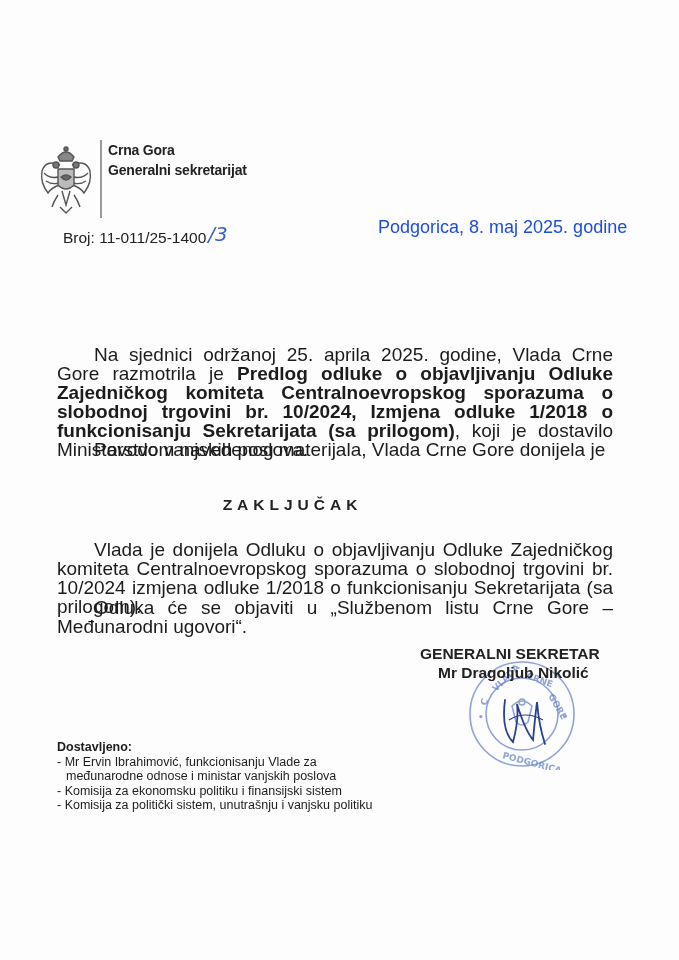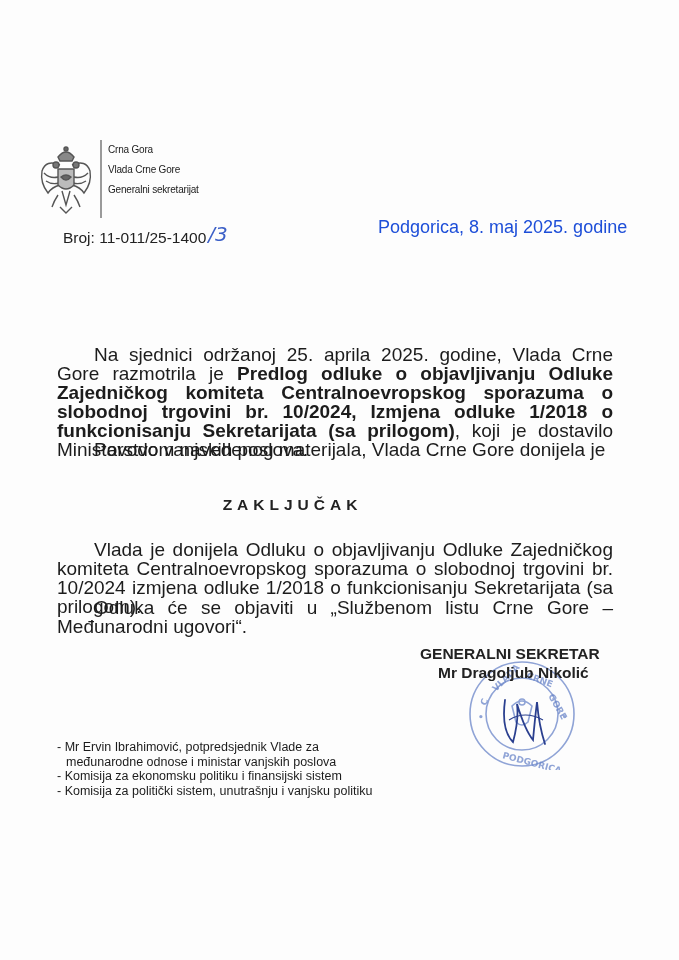--- a/index.html
+++ b/index.html
@@ -9,21 +9,21 @@
       position: relative;
       overflow: hidden;
       font-family: "Liberation Sans", sans-serif;
       color: #1a1a1a;
     }
     .abs { position: absolute; }
 
     
     .coat { left: 38px; top: 143px; width: 56px; height: 78px; }
     .hdr-rule { left: 100px; top: 140px; width: 2px; height: 78px; background: #9a9a9a; }
-    .hdr-lines { left: 108px; top: 140px; font-size: 10px; line-height: 20px; font-weight: 400; color: #222; letter-spacing: -0.2px; }
+    .hdr-lines { left: 108px; top: 140px; font-size: 14px; line-height: 20px; font-weight: 700; color: #222; letter-spacing: -0.2px; }
     .hdr-lines div { white-space: nowrap; }
 
     .broj { left: 40px; top: 224px; font-size: 15.5px; color: #222; white-space: nowrap; margin-left: 23px; }
     .broj-hand { font-family: "DejaVu Sans", sans-serif; color: #3b5fc7; font-size: 20px; font-style: italic; margin-left: 2px; position: relative; top: -2px; }
     .place-date { left: 378px; top: 217px; font-size: 18px; color: #1d4ed8; white-space: nowrap; }
 
     
     .para { left: 57px; width: 556px; font-size: 19px; line-height: 19px; color: #1c1c1c; text-align: justify; }
     .indent { text-indent: 37px; }
     .p1 { top: 345px; }
@@ -70,21 +70,20 @@
 
       <path d="M24 48 L28 62 L32 48"></path>
       <path d="M20 52 Q16 58 14 64 M36 52 Q40 58 42 64"></path>
       <path d="M22 64 L28 70 L34 64"></path>
     </g>
   </svg>
 </div>
 <div class="abs hdr-rule"></div>
 <div class="abs hdr-lines">
   <div>Crna Gora</div>
-  <div>Vlada Crne Gore</div>
   <div>Generalni sekretarijat</div>
 </div>
 
 <div class="abs broj">
   <span>Broj: 11-011/25-1400</span><span class="broj-hand">/3</span>
 </div>
 <div class="abs place-date">Podgorica, 8. maj 2025. godine</div>
 
 <div class="abs para indent p1">
   <span>Na sjednici održanoj 25. aprila 2025. godine, Vlada Crne Gore razmotrila je </span><span class="b">Predlog odluke o objavljivanju Odluke Zajedničkog komiteta Centralnoevropskog sporazuma o slobodnoj trgovini br. 10/2024, Izmjena odluke 1/2018 o funkcionisanju Sekretarijata (sa prilogom)</span><span>, koji je dostavilo Ministarstvo vanjskih poslova.</span>
@@ -118,17 +117,18 @@
 <div class="abs sig-title">GENERALNI SEKRETAR</div>
 <div class="abs sig-name">Mr Dragoljub Nikolić</div>
 <div class="abs signature">
   <svg viewBox="0 0 70 60" width="70" height="60">
     <path d="M10 10 Q6 40 18 52 Q24 30 22 14 Q30 40 38 50 Q40 28 42 12 Q44 36 50 54" fill="none" stroke="#2a3f8f" stroke-width="1.8" stroke-linecap="round"></path>
     <path d="M14 30 Q30 20 48 30" fill="none" stroke="#2a3f8f" stroke-width="1.2"></path>
   </svg>
 </div>
 
 <div class="abs dost">
-  <div>- Mr Ervin Ibrahimović, potpredsjednik Vlade za</div>
+  <div class="h">Dostavljeno:</div>
+  <div>- Mr Ervin Ibrahimović, funkcionisanju Vlade za</div>
   <div class="cont">međunarodne odnose i ministar vanjskih poslova</div>
   <div>- Komisija za ekonomsku politiku i finansijski sistem</div>
   <div>- Komisija za politički sistem, unutrašnju i vanjsku politiku</div>
 </div>
 
 </body></html>

